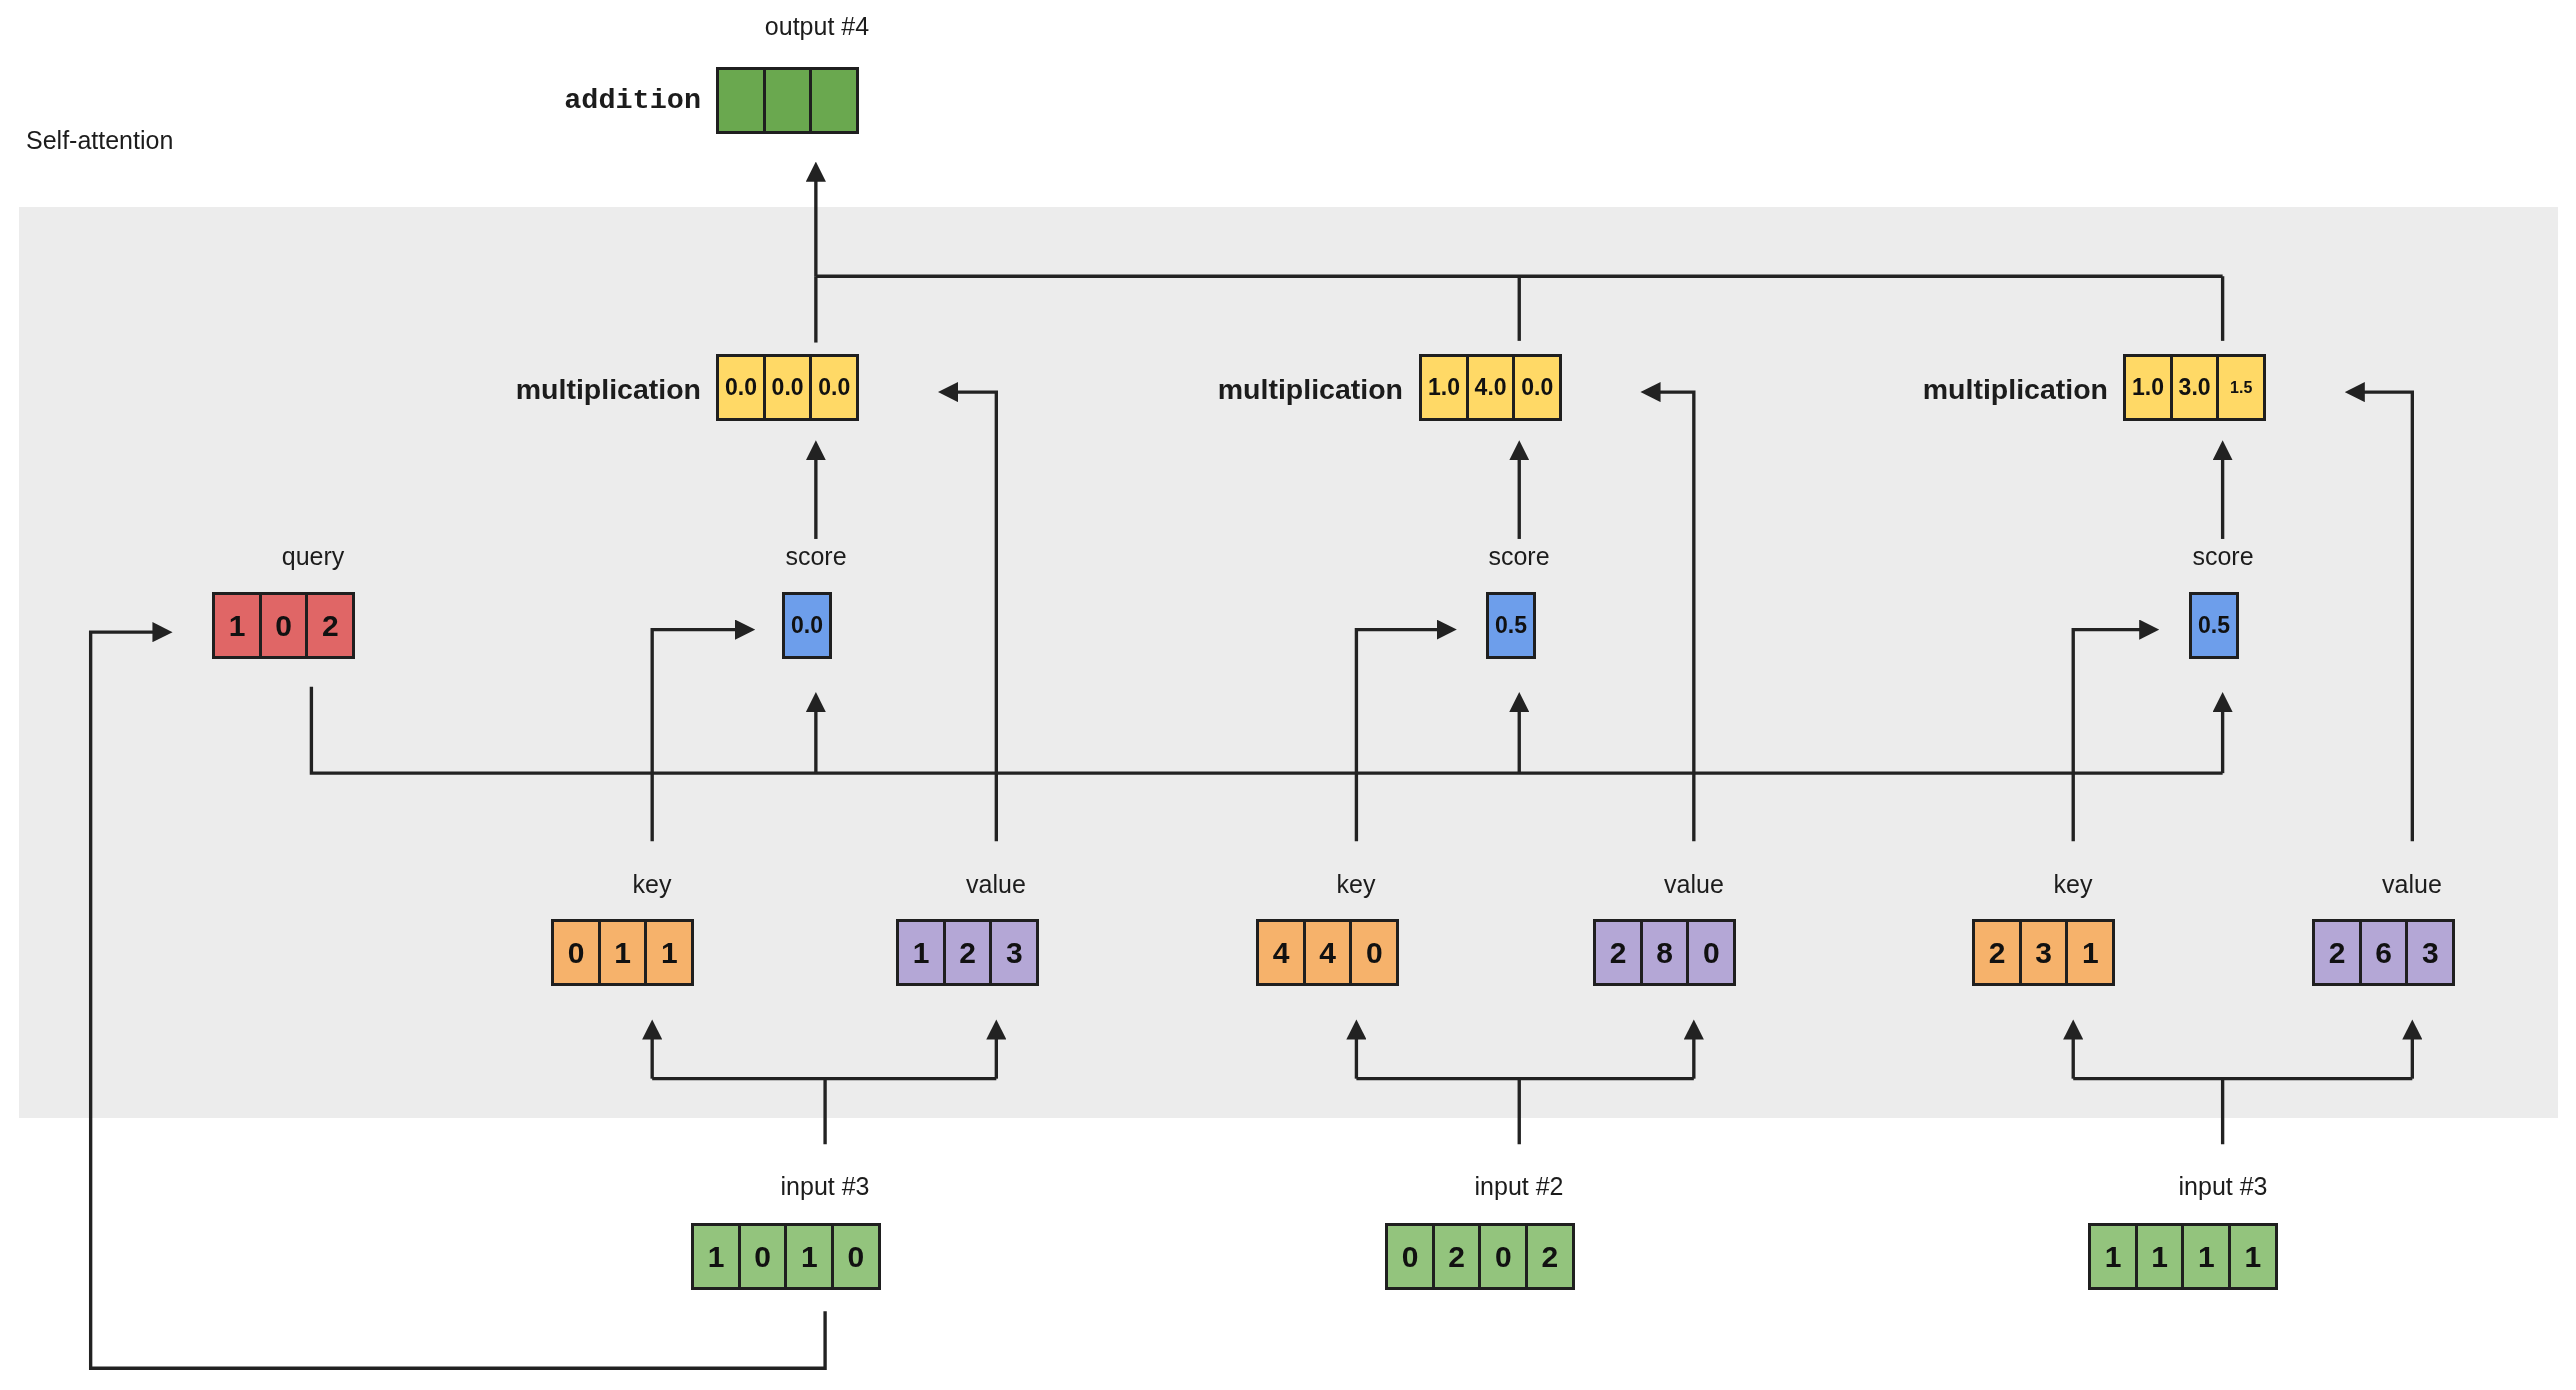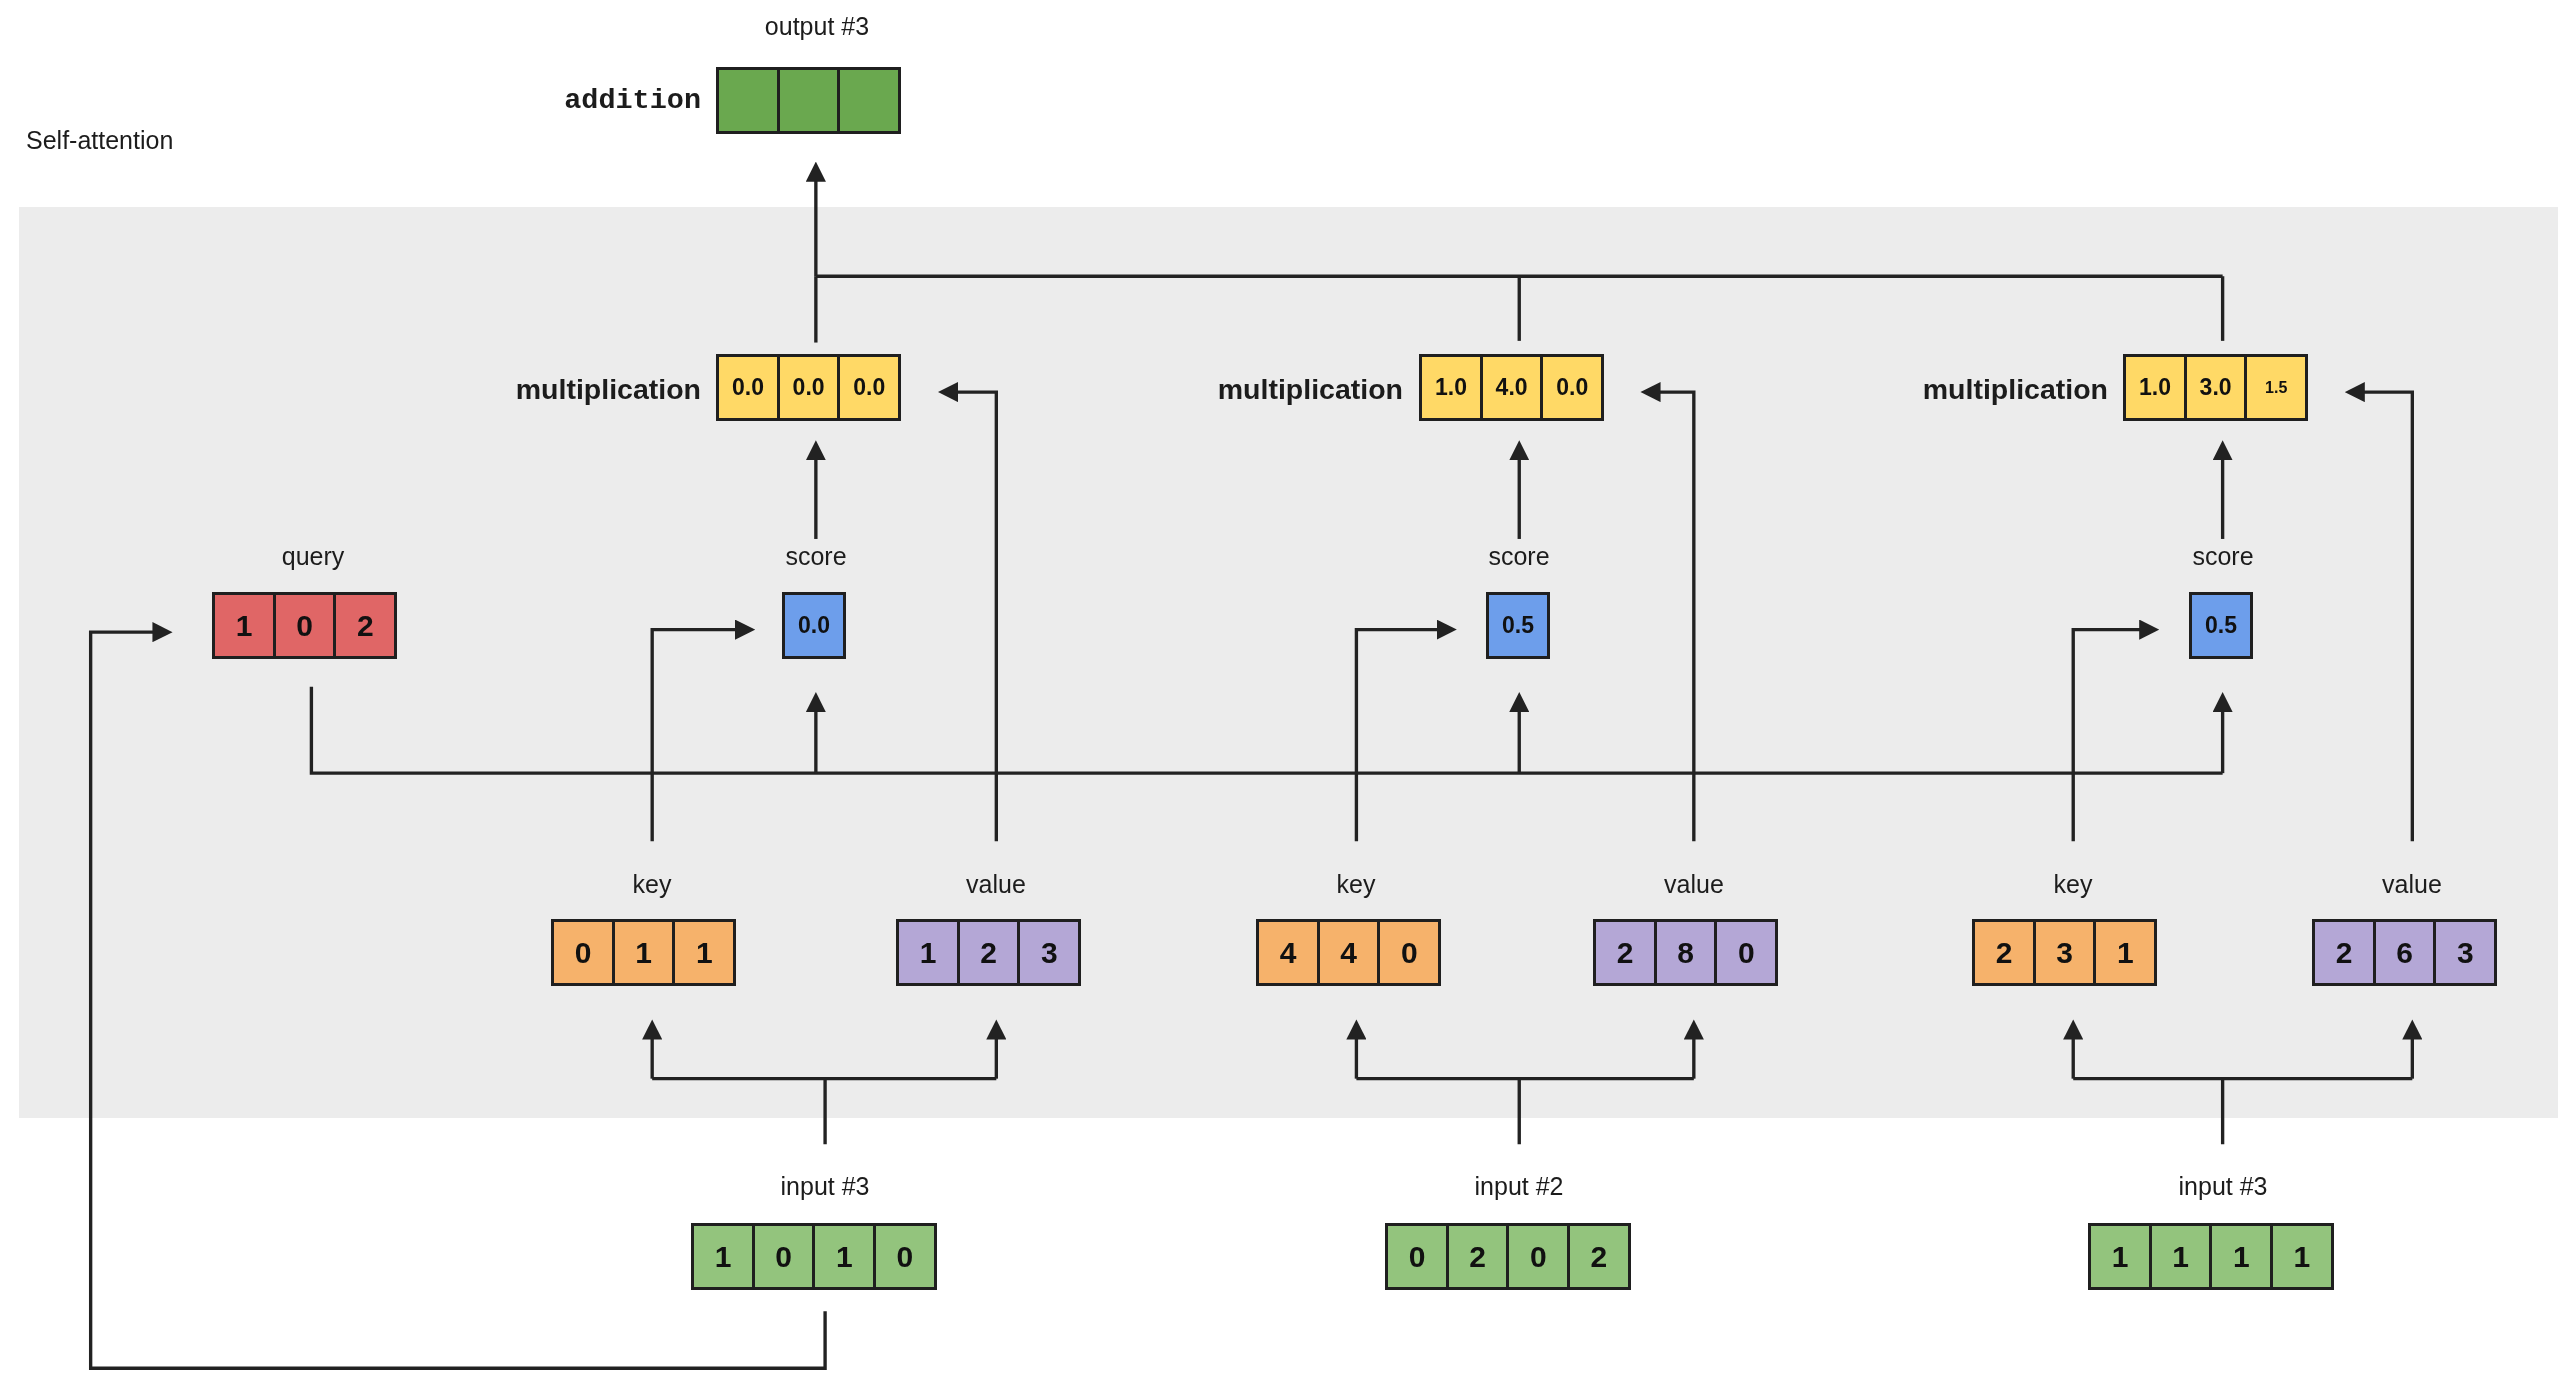--- a/index.html
+++ b/index.html
@@ -1,21 +1,21 @@
 <!DOCTYPE html>
 <html style="font-size:13.4px"><head>
 <meta charset="utf-8">
 <style>
   html,body{margin:0;padding:0;background:#ffffff;}
   #canvas{position:relative;width:2576px;height:1391px;background:#ffffff;overflow:hidden;
           font-family:"Liberation Sans", sans-serif;}
   #band{position:absolute;left:18.5px;top:207px;width:2539px;height:911px;}
   #wires{position:absolute;left:0;top:0;width:2576px;height:1391px;z-index:2;}
   .vec{position:absolute;display:flex;z-index:3;}
-  .cell{width:64px;height:67px;box-sizing:border-box;border:3.4px solid #1f1f1f;
+  .cell{width:50px;height:67px;box-sizing:border-box;border:3.4px solid #1f1f1f;
         display:flex;align-items:center;justify-content:center;
         font-weight:bold;color:#111;}
   .cell + .cell{margin-left:-3.4px;}
   .lbl{position:absolute;z-index:3;font-size:25px;color:#1c1c1c;white-space:nowrap;}
   .lbl.center{transform:translateX(-50%);}
   .lbl.bold{font-weight:bold;font-size:28.5px;transform:translateX(-100%);}
 </style>
 </head>
 <body>
 
@@ -63,21 +63,21 @@
 
     <path d="M 2470 1285 H 2874 M 2648 1285 V 1363"></path>
     <path d="M 2470 1285 V 1224" marker-end="url(#arw)"></path>
     <path d="M 2874 1285 V 1224" marker-end="url(#arw)"></path>
 
     <path d="M 983 1562 V 1630 H 108 V 753 H 196" marker-end="url(#arw)"></path>
   </svg>
 
   <div class="lbl" style="left:26px;top:126px;">Self-attention</div>
 
-  <div class="lbl center" style="left:817px;top:11.8px;">output #3</div>
+  <div class="lbl center" style="left:817px;top:11.8px;">output #4</div>
 
   <div class="lbl bold" style="left:701px;top:84px;font-family:Liberation Mono, monospace;">addition</div>
 
   <div class="lbl bold" style="left:701px;top:373px;">multiplication</div>
   <div class="lbl bold" style="left:1403px;top:373px;">multiplication</div>
   <div class="lbl bold" style="left:2108px;top:373px;">multiplication</div>
 
   <div class="lbl center" style="left:313px;top:542px;">query</div>
 
   <div class="lbl center" style="left:816px;top:542px;">score</div>

